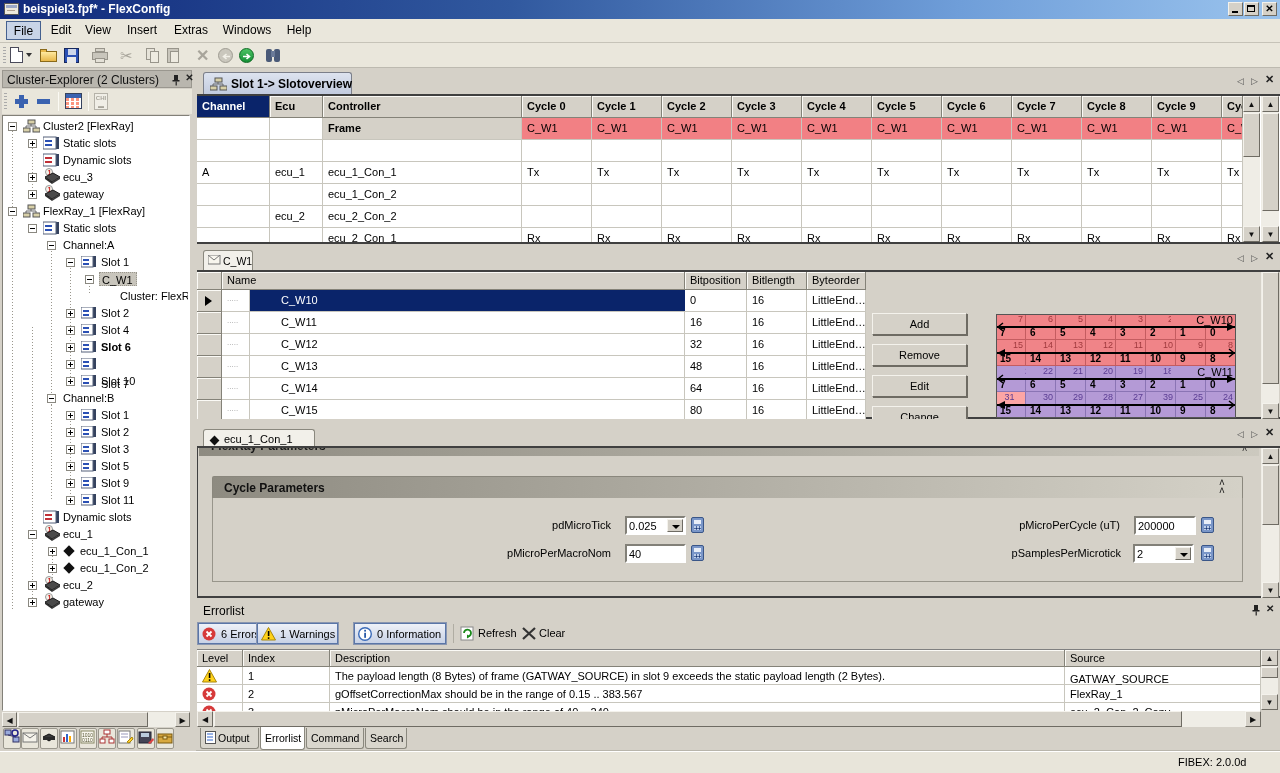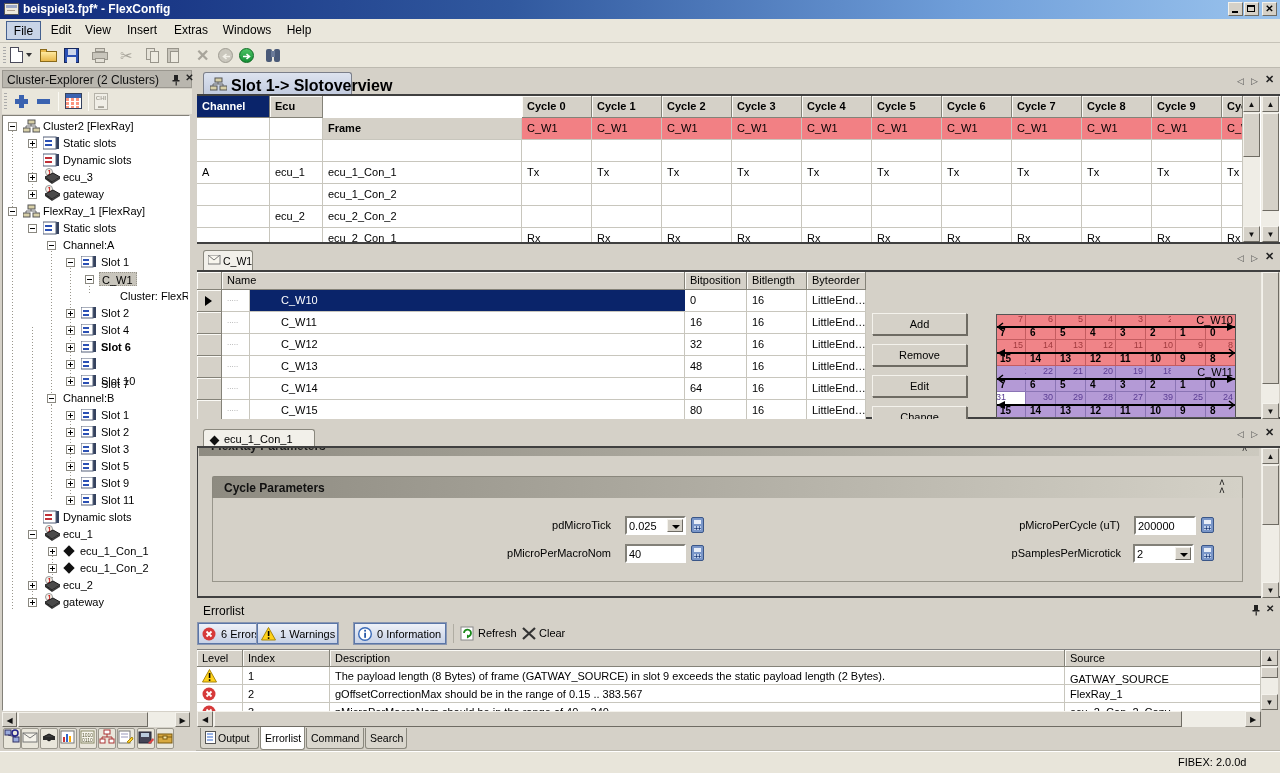--- a/index.html
+++ b/index.html
@@ -462,31 +462,32 @@
   </div>
 
 <div class="abs" style="left:197px;top:68px;width:1083px;height:178px;background:#d5d1c8;">
  <div class="tabA" style="left:6px;top:4px;width:149px;height:22px;">
   <svg class="abs" style="left:6px;top:4px" width="17" height="15">
         <rect x="5" y="1" width="7" height="4" fill="#d8d0a8" stroke="#555"></rect>
         <rect x="0" y="9" width="7" height="4" fill="#d8d0a8" stroke="#555"></rect>
         <rect x="10" y="9" width="7" height="4" fill="#d8d0a8" stroke="#555"></rect>
         <path d="M8 5 V7 M3 9 V7 H13 V9" fill="none" stroke="#666"></path>
       </svg>
-  <div class="abs" style="left:27px;top:4px;font-size:16px;white-space:nowrap;">Slot 1-&gt; Slotoverview</div>
+  <div class="abs" style="left:27px;top:4px;font-size:12px;white-space:nowrap;">Slot 1-&gt; Slotoverview</div>
  </div>
  <div class="navarr" style="left:1040px;top:8px;">◁</div>
  <div class="navarr" style="left:1054px;top:8px;">▷</div>
  <div class="abs" style="left:1068px;top:5px;font-size:11px;font-weight:bold;color:#222;">✕</div>
  <div class="abs" style="left:0;top:26px;width:1083px;height:150px;border-top:2px solid #404040;border-left:1px solid #404040;border-bottom:2px solid #404040;background:#fff;" id="slottbl"></div>
 </div>
 
 <div class="abs" style="left:197px;top:96px;width:1083px;height:146px;overflow:hidden;">
     <div class="abs" style="left:0;top:0;width:73px;height:22px;background:#0a246a;color:#fff;font-weight:bold;padding:4px 0 0 5px;border-right:1px solid #848278;border-bottom:1px solid #848278;">Channel</div>
     <div class="hdrcell abs" style="left:73px;top:0;width:53px;height:22px;">Ecu</div>
+    <div class="hdrcell abs" style="left:126px;top:0;width:199px;height:22px;">Controller</div>
     <div class="hdrcell abs" style="left:325px;top:0;width:70px;height:22px;overflow:hidden;">Cycle 0</div>
     <div class="hdrcell abs" style="left:395px;top:0;width:70px;height:22px;overflow:hidden;">Cycle 1</div>
     <div class="hdrcell abs" style="left:465px;top:0;width:70px;height:22px;overflow:hidden;">Cycle 2</div>
     <div class="hdrcell abs" style="left:535px;top:0;width:70px;height:22px;overflow:hidden;">Cycle 3</div>
     <div class="hdrcell abs" style="left:605px;top:0;width:70px;height:22px;overflow:hidden;">Cycle 4</div>
     <div class="hdrcell abs" style="left:675px;top:0;width:70px;height:22px;overflow:hidden;">Cycle 5</div>
     <div class="hdrcell abs" style="left:745px;top:0;width:70px;height:22px;overflow:hidden;">Cycle 6</div>
     <div class="hdrcell abs" style="left:815px;top:0;width:70px;height:22px;overflow:hidden;">Cycle 7</div>
     <div class="hdrcell abs" style="left:885px;top:0;width:70px;height:22px;overflow:hidden;">Cycle 8</div>
     <div class="hdrcell abs" style="left:955px;top:0;width:70px;height:22px;overflow:hidden;">Cycle 9</div>
@@ -714,21 +715,21 @@
       <div class="abs" style="left:150px;top:65px;width:30px;height:13px;background:#b49ad6;border-right:1px solid #8a74b4;border-bottom:1px solid #8a74b4;color:#000;font-weight:bold;font-size:10px;padding-left:4px;">2</div>
       <div class="abs" style="left:180px;top:65px;width:30px;height:13px;background:#b49ad6;border-right:1px solid #8a74b4;border-bottom:1px solid #8a74b4;color:#000;font-weight:bold;font-size:10px;padding-left:4px;">1</div>
       <div class="abs" style="left:210px;top:65px;width:30px;height:13px;background:#b49ad6;border-right:1px solid #8a74b4;border-bottom:1px solid #8a74b4;color:#000;font-weight:bold;font-size:10px;padding-left:4px;">0</div>
       <div class="abs" style="left:0;top:64px;width:240px;height:2px;background:#000;"></div>
       <svg class="abs" style="left:0px;top:60px" width="14" height="10">
         <path d="M10 5 L1 5 M7 1 L2 5 L7 9" stroke="#000" stroke-width="1.5" fill="none"></path>
       </svg>
       <svg class="abs" style="left:228px;top:60px" width="12" height="10">
         <path d="M3 1 L11 5 L3 9 Z" fill="#000"></path>
       </svg>
-      <div class="abs" style="left:0px;top:78px;width:30px;height:13px;background:#ffffff;border-right:1px solid #8a74b4;border-bottom:1px solid #8a74b4;color:#5a3c92;font-size:9px;text-align:left;padding-right:2px;">31</div>
+      <div class="abs" style="left:0px;top:78px;width:30px;height:13px;background:#fca5a5;border-right:1px solid #8a74b4;border-bottom:1px solid #8a74b4;color:#5a3c92;font-size:9px;text-align:center;padding-right:2px;">31</div>
       <div class="abs" style="left:30px;top:78px;width:30px;height:13px;background:#b49ad6;border-right:1px solid #8a74b4;border-bottom:1px solid #8a74b4;color:#5a3c92;font-size:9px;text-align:right;padding-right:2px;">30</div>
       <div class="abs" style="left:60px;top:78px;width:30px;height:13px;background:#b49ad6;border-right:1px solid #8a74b4;border-bottom:1px solid #8a74b4;color:#5a3c92;font-size:9px;text-align:right;padding-right:2px;">29</div>
       <div class="abs" style="left:90px;top:78px;width:30px;height:13px;background:#b49ad6;border-right:1px solid #8a74b4;border-bottom:1px solid #8a74b4;color:#5a3c92;font-size:9px;text-align:right;padding-right:2px;">28</div>
       <div class="abs" style="left:120px;top:78px;width:30px;height:13px;background:#b49ad6;border-right:1px solid #8a74b4;border-bottom:1px solid #8a74b4;color:#5a3c92;font-size:9px;text-align:right;padding-right:2px;">27</div>
       <div class="abs" style="left:150px;top:78px;width:30px;height:13px;background:#b49ad6;border-right:1px solid #8a74b4;border-bottom:1px solid #8a74b4;color:#5a3c92;font-size:9px;text-align:right;padding-right:2px;">39</div>
       <div class="abs" style="left:180px;top:78px;width:30px;height:13px;background:#b49ad6;border-right:1px solid #8a74b4;border-bottom:1px solid #8a74b4;color:#5a3c92;font-size:9px;text-align:right;padding-right:2px;">25</div>
       <div class="abs" style="left:210px;top:78px;width:30px;height:13px;background:#b49ad6;border-right:1px solid #8a74b4;border-bottom:1px solid #8a74b4;color:#5a3c92;font-size:9px;text-align:right;padding-right:2px;">24</div>
       <div class="abs" style="left:0px;top:91px;width:30px;height:13px;background:#b49ad6;border-right:1px solid #8a74b4;border-bottom:1px solid #8a74b4;color:#000;font-weight:bold;font-size:10px;padding-left:4px;">15</div>
       <div class="abs" style="left:30px;top:91px;width:30px;height:13px;background:#b49ad6;border-right:1px solid #8a74b4;border-bottom:1px solid #8a74b4;color:#000;font-weight:bold;font-size:10px;padding-left:4px;">14</div>
       <div class="abs" style="left:60px;top:91px;width:30px;height:13px;background:#b49ad6;border-right:1px solid #8a74b4;border-bottom:1px solid #8a74b4;color:#000;font-weight:bold;font-size:10px;padding-left:4px;">13</div>

